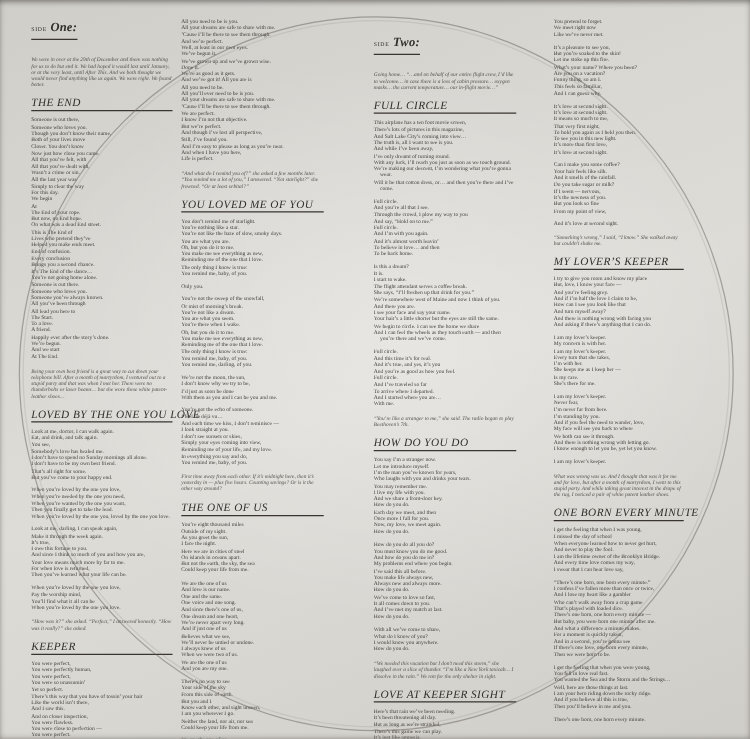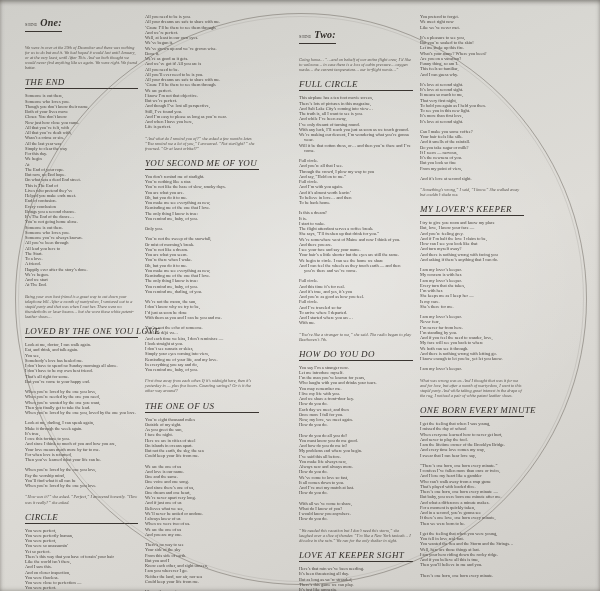--- a/index.html
+++ b/index.html
@@ -126,21 +126,21 @@
           <div class="line">I owe this fortune to you.</div>
           <div class="line">And since I think so much of you and how you are,</div>
           <div class="line">Your love means much more by far to me.</div>
           <div class="line">For when love is returned,</div>
           <div class="line">Then you’ve learned what your life can be.</div>
         </div><div class="stanza">
           <div class="line">When you’re loved by the one you love,</div>
           <div class="line">Pay the worship mind,</div>
           <div class="line">You’ll find what it all can be</div>
           <div class="line">When you’re loved by the one you love.</div>
-        </div><div class="narration">“How was it?” she asked. “Perfect,” I answered honestly. “How was it really?” she asked.</div><div class="heading">CIRCLE</div><div class="stanza">
+        </div><div class="narration">“How was it?” she asked. “Perfect,” I answered honestly. “How was it really?” she asked.</div><div class="heading">KEEPER</div><div class="stanza">
           <div class="line">You were perfect,</div>
           <div class="line">You were perfectly human,</div>
           <div class="line">You were perfect,</div>
           <div class="line">You were so unassumin’</div>
           <div class="line">Yet so perfect.</div>
           <div class="line">There’s this way that you have of tossin’ your hair</div>
           <div class="line">Like the world isn’t there,</div>
           <div class="line">And I saw this.</div>
           <div class="line">And on closer inspection,</div>
           <div class="line">You were flawless.</div>
@@ -167,21 +167,21 @@
           <div class="line">We are perfect.</div>
           <div class="line">I know I’m not that objective.</div>
           <div class="line">But we’re perfect.</div>
           <div class="line">And though I’ve lost all perspective,</div>
           <div class="line">Still, I’ve found you.</div>
           <div class="line">And I’m easy to please as long as you’re near.</div>
           <div class="line">And when I have you here,</div>
           <div class="line">Life is perfect.</div>
         </div>
         <div class="narration">“And what do I remind you of?” she asked a few months later. “You remind me a lot of you,” I answered. “Not starlight?” she frowned. “Or at least orbital?”</div>
-        <div class="heading">YOU SECOND ME OF YOU</div>
+        <div class="heading">YOU LOVED ME OF YOU</div>
         <div class="stanza">
           <div class="line">You don’t remind me of starlight.</div>
           <div class="line">You’re nothing like a star.</div>
           <div class="line">You’re not like the haze of slow, smoky days.</div>
           <div class="line">You are what you are.</div>
           <div class="line">Oh, but you do it to me.</div>
           <div class="line">You make me see everything as new,</div>
           <div class="line">Reminding me of the one that I love.</div>
           <div class="line">The only thing I know is true:</div>
           <div class="line">You remind me, baby, of you.</div>
@@ -334,21 +334,21 @@
           <div class="line">What do I know of you?</div>
           <div class="line">I would know you anywhere.</div>
           <div class="line">How do you do.</div>
         </div><div class="narration">“We needed this vacation but I don’t need this storm,” she laughed over a slice of thunder. “I’m like a New York taxicab… I dissolve in the rain.” We ran for the only shelter in sight.</div><div class="heading">LOVE AT KEEPER SIGHT</div><div class="stanza">
           <div class="line">Here’s that rain we’ve been needing.</div>
           <div class="line">It’s been threatening all day.</div>
           <div class="line">But as long as we’re stranded,</div>
           <div class="line">There’s this game we can play.</div>
           <div class="line">It’s just like amnesia.</div>
         </div></div>
-      <div class="col" style="left: 420px; top: 14px; width: 104px;">
+      <div class="col" style="left: 443px; top: 14px; width: 104px;">
         <div class="stanza">
           <div class="line">You pretend to forget.</div>
           <div class="line">We meet right now</div>
           <div class="line">Like we’ve never met.</div>
         </div>
         <div class="stanza">
           <div class="line">It’s a pleasure to see you,</div>
           <div class="line">But you’re soaked to the skin!</div>
           <div class="line">Let me stoke up this fire.</div>
           <div class="line">What’s your name? Where you been?</div>

